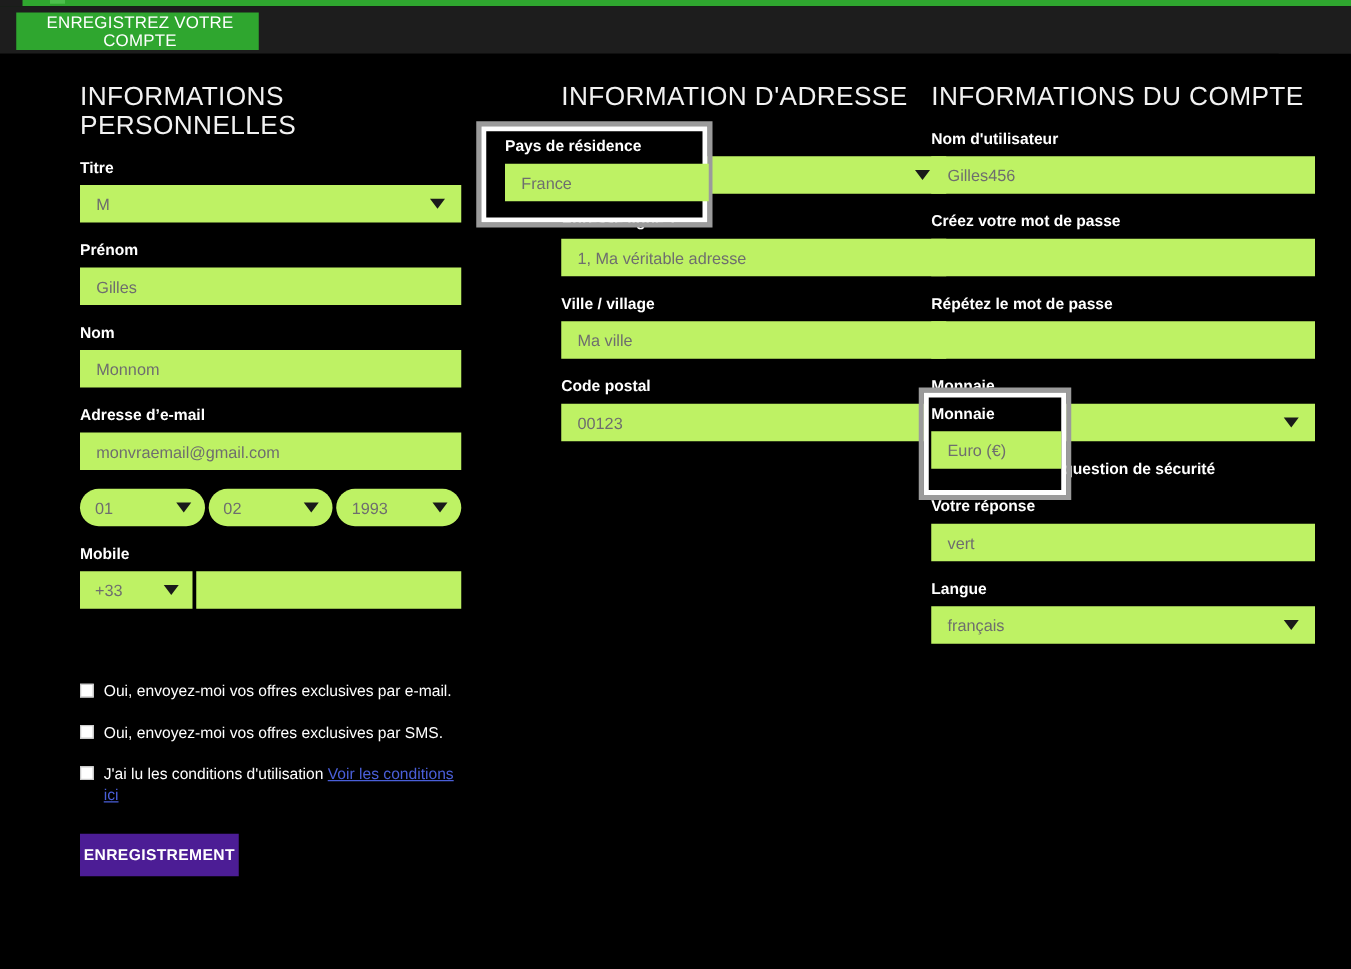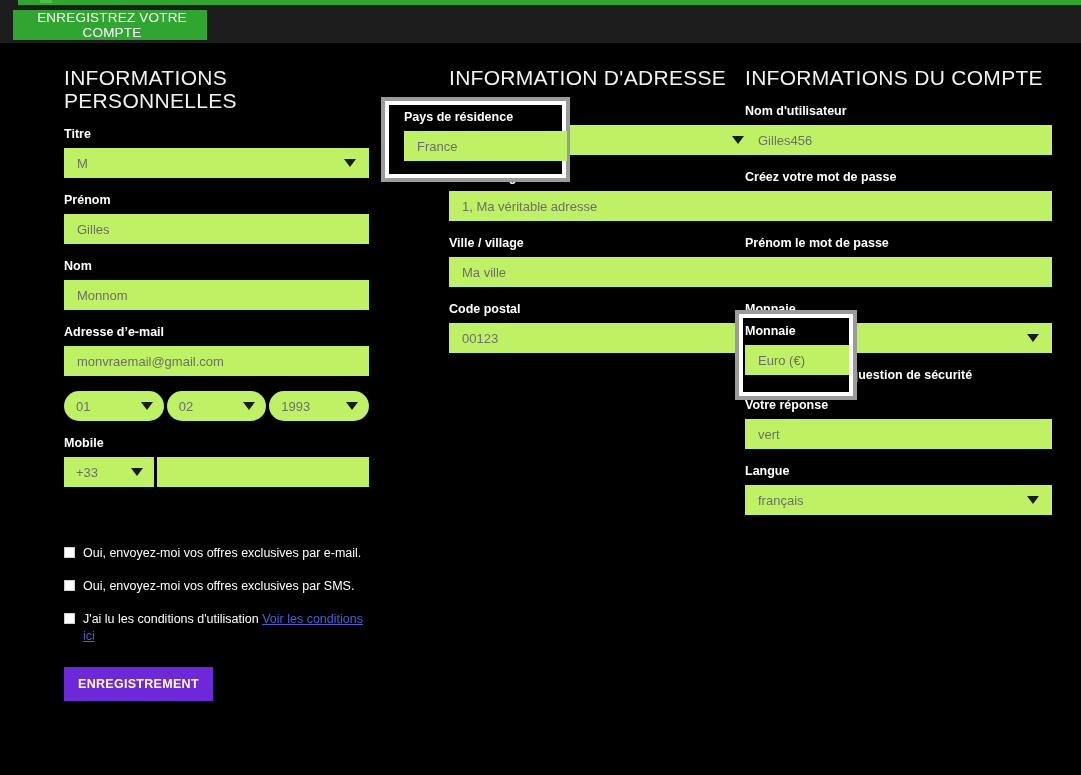--- a/index.html
+++ b/index.html
@@ -148,27 +148,27 @@
     color: #ffffff;
     font-size: 12.5px;
     line-height: 17px;
   }
   .check-text a {
     color: #4a5fd8;
     text-decoration: underline;
   }
   .submit-btn {
     margin-top: 6px;
-    background: #6d28d9;
+    background: #4c1d95;
     color: #ffffff;
     border: none;
     font-size: 12.5px;
     font-weight: 700;
     letter-spacing: 0.3px;
-    padding: 10px 14px;
+    padding: 10px 3px;
     cursor: pointer;
     font-family: "Liberation Sans", sans-serif;
   }
 
   
   .hl {
     position: absolute;
     border: 4px solid #9b9b9b;
     background: transparent;
     pointer-events: none;
@@ -338,21 +338,21 @@
       </div>
 
       <div class="field">
         <div class="field-label">Créez votre mot de passe</div>
         <div class="control">
           <span class="val"></span>
         </div>
       </div>
 
       <div class="field">
-        <div class="field-label">Prénom le mot de passe</div>
+        <div class="field-label">Répétez le mot de passe</div>
         <div class="control">
           <span class="val"></span>
         </div>
       </div>
 
       <div class="field">
         <div class="field-label">Monnaie</div>
         <div class="control">
           <span class="val">Euro (€)</span>
           <span class="caret"></span>

